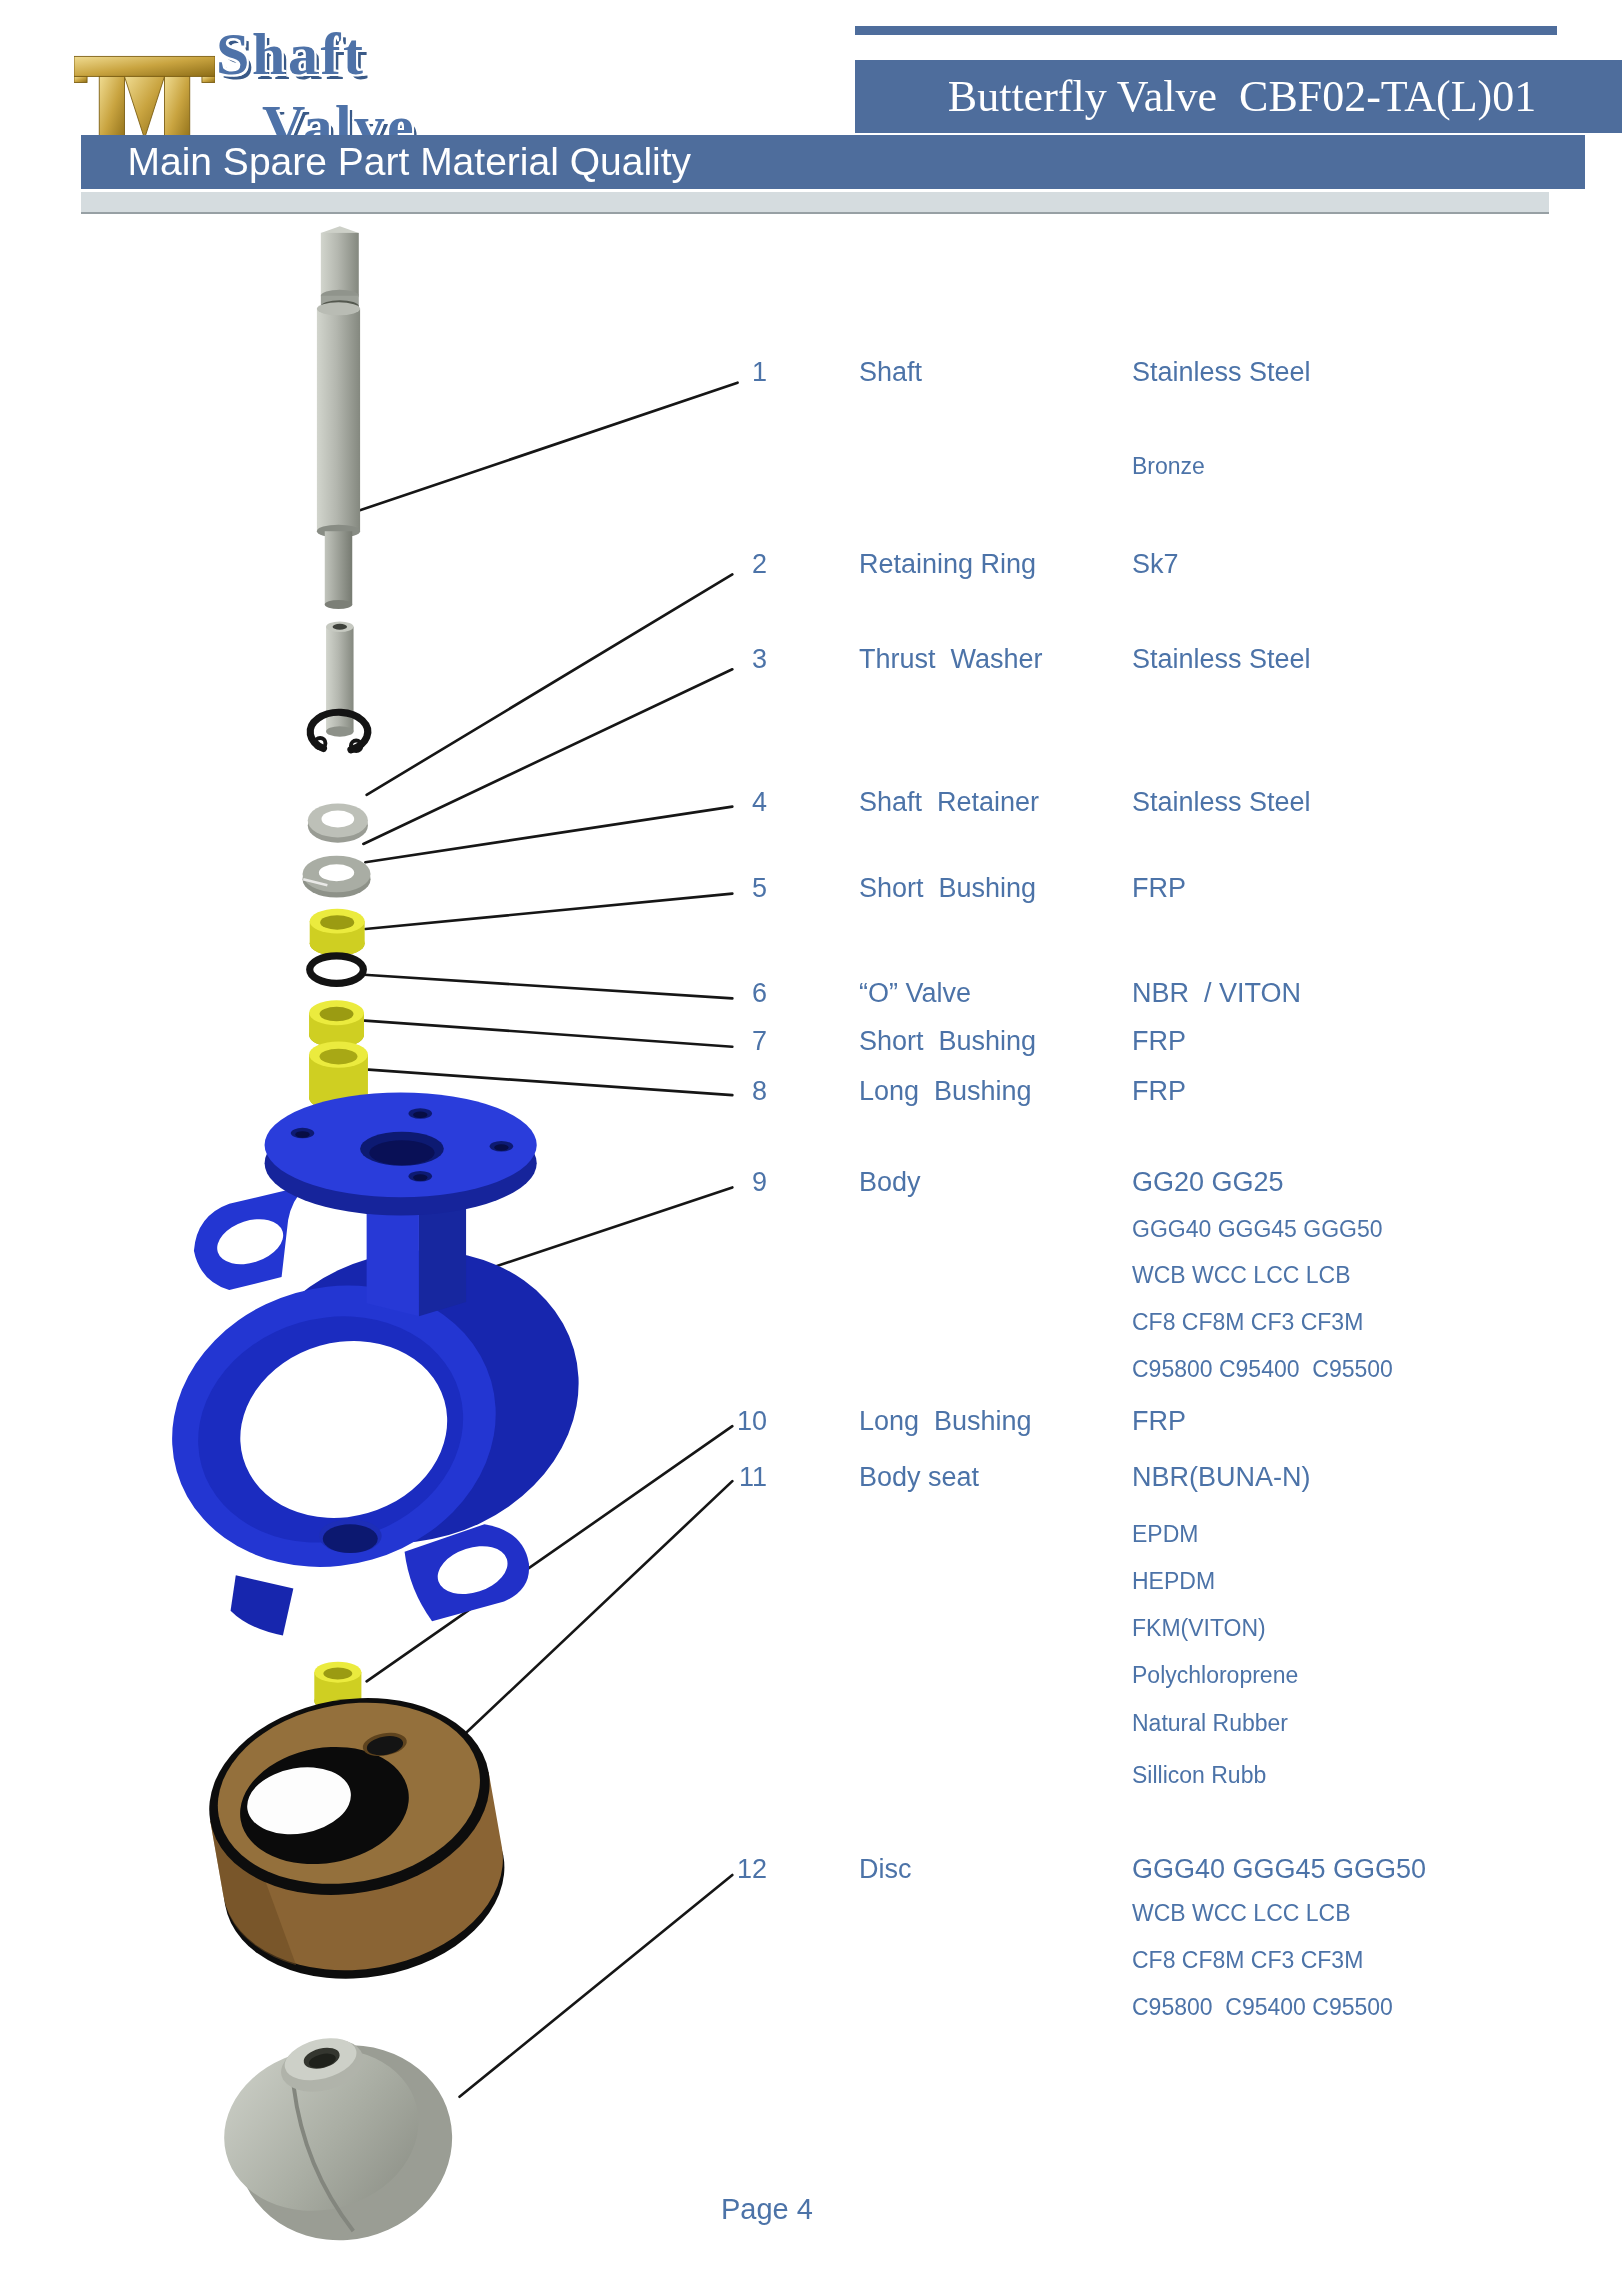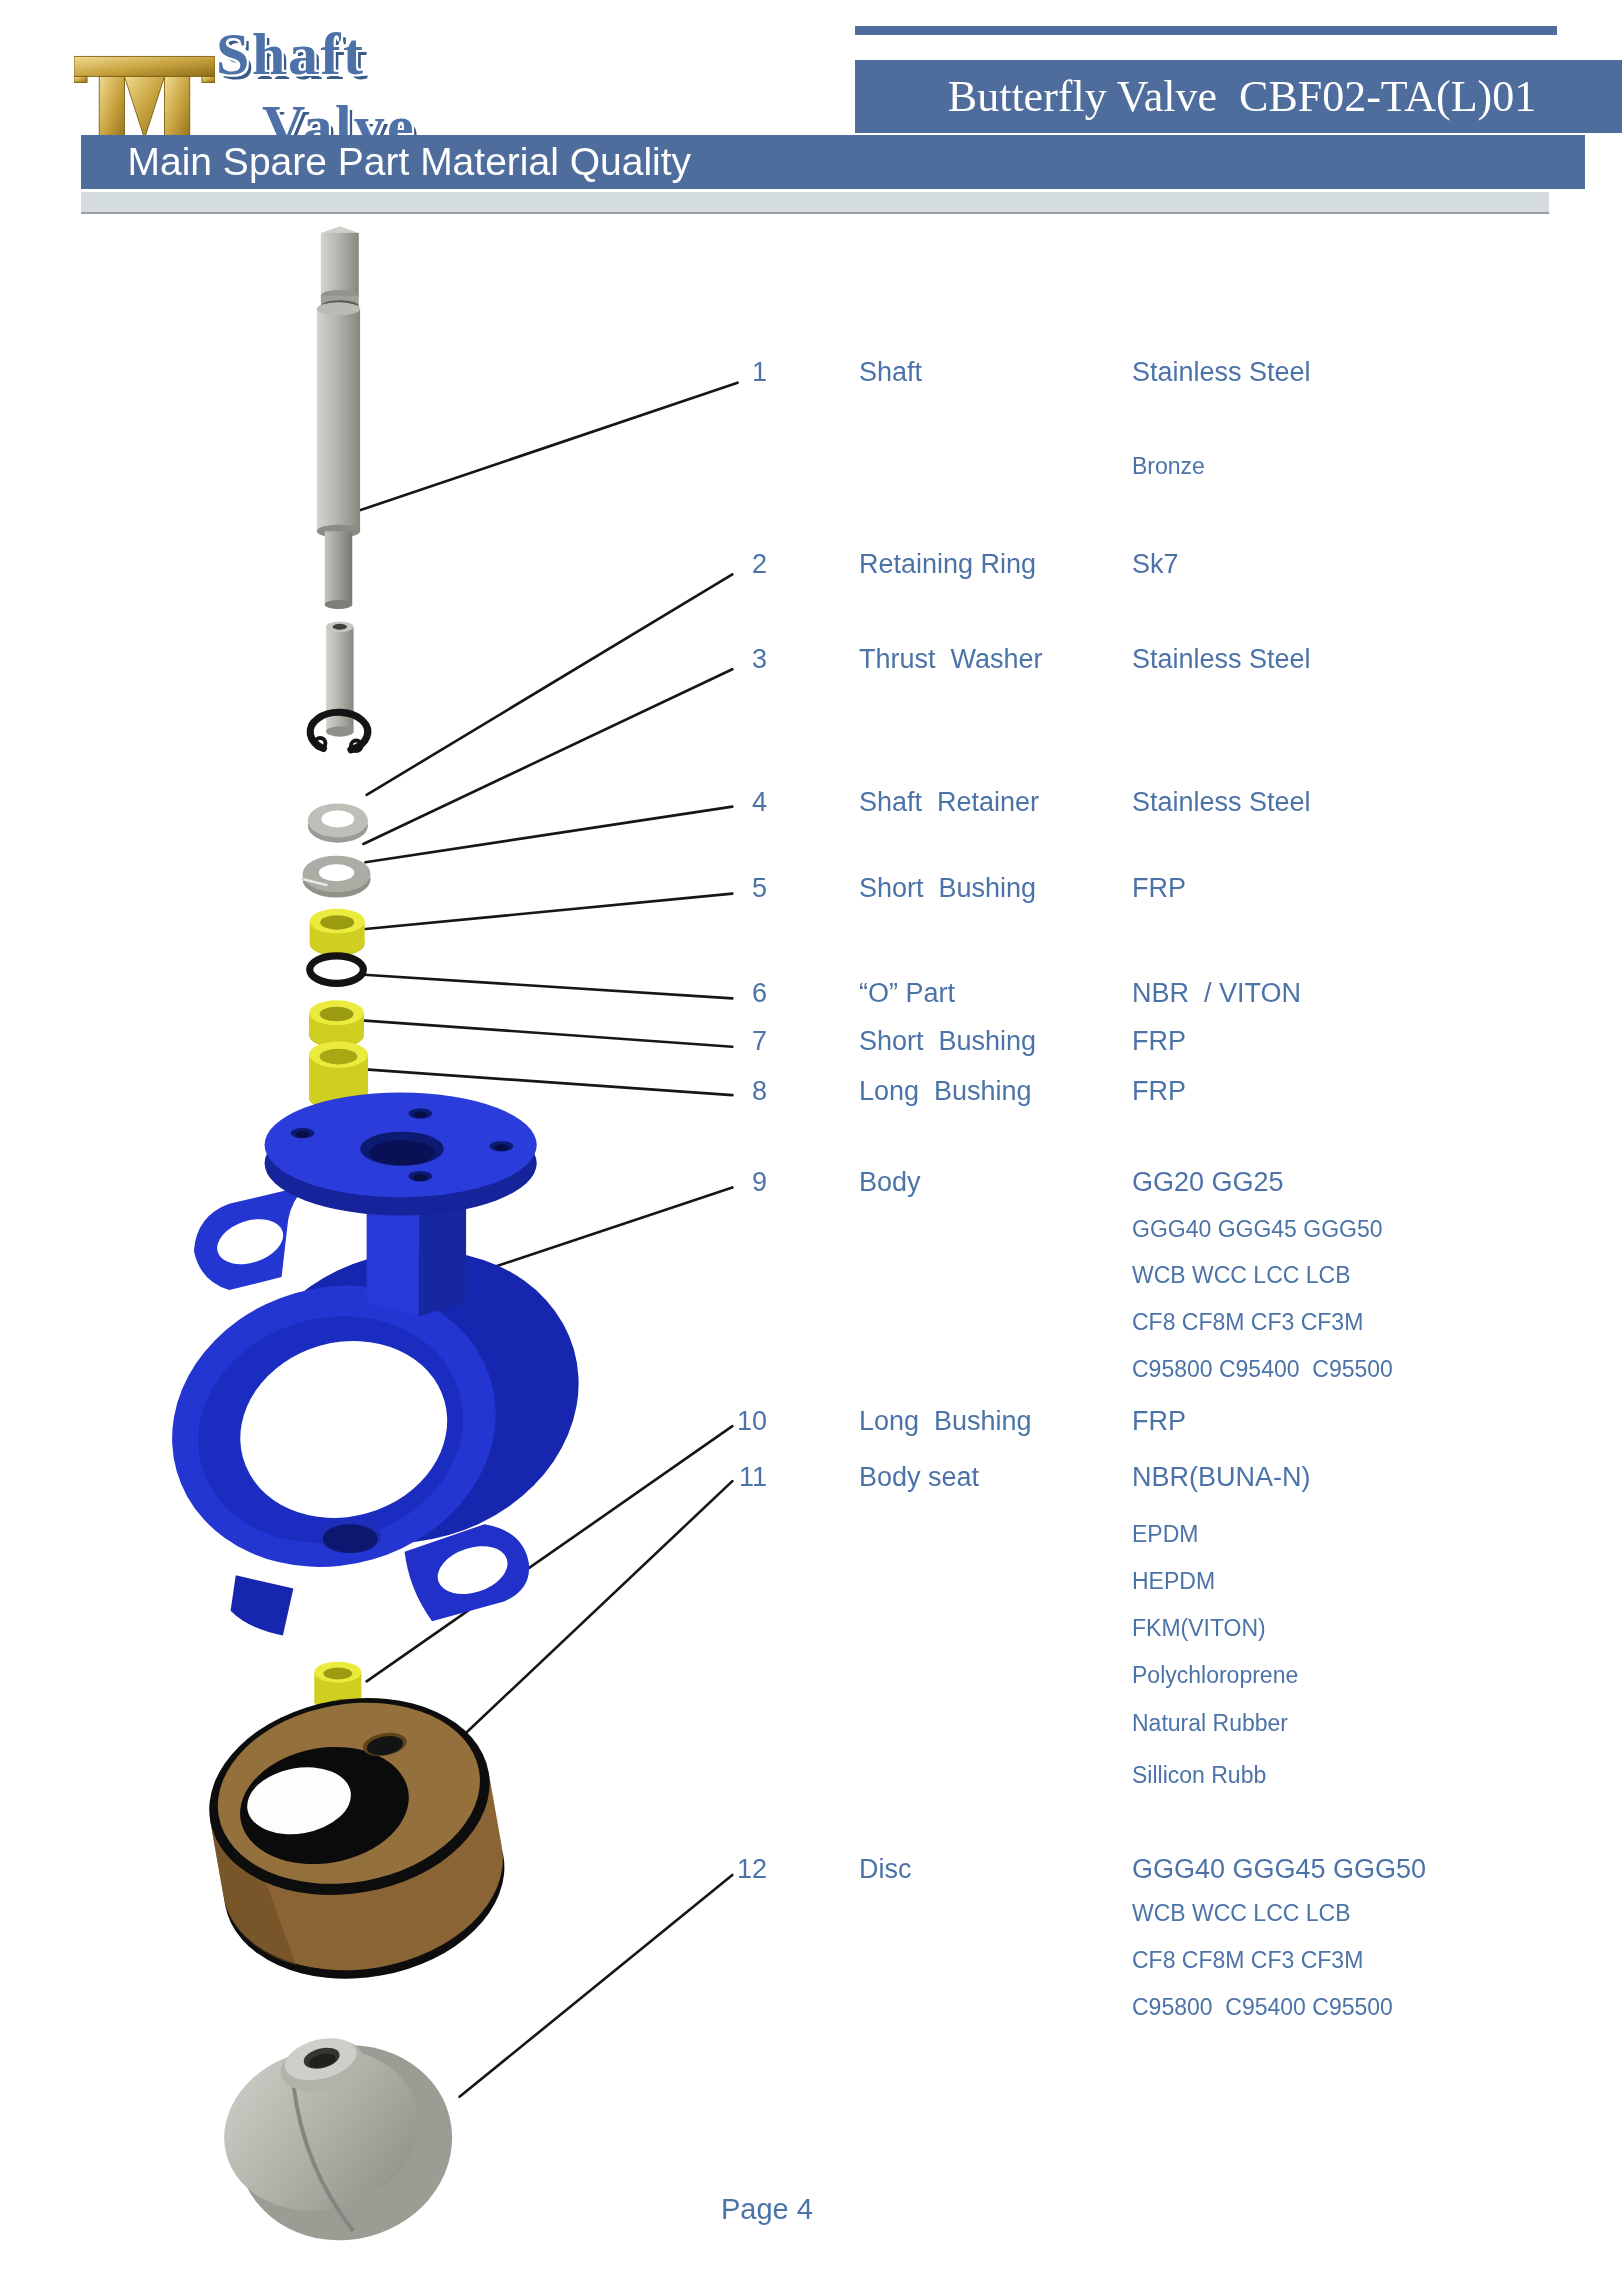--- a/index.html
+++ b/index.html
@@ -262,21 +262,21 @@
 </div>
 
 <div class="row" style="top:873px">
   <span class="num">5</span>
   <span class="name">Short  Bushing</span>
   <span class="mat">FRP</span>
 </div>
 
 <div class="row" style="top:978px">
   <span class="num">6</span>
-  <span class="name">“O” Part</span>
+  <span class="name">“O” Valve</span>
   <span class="mat">NBR  / VITON</span>
 </div>
 
 <div class="row" style="top:1026px">
   <span class="num">7</span>
   <span class="name">Short  Bushing</span>
   <span class="mat">FRP</span>
 </div>
 
 <div class="row" style="top:1076px">

